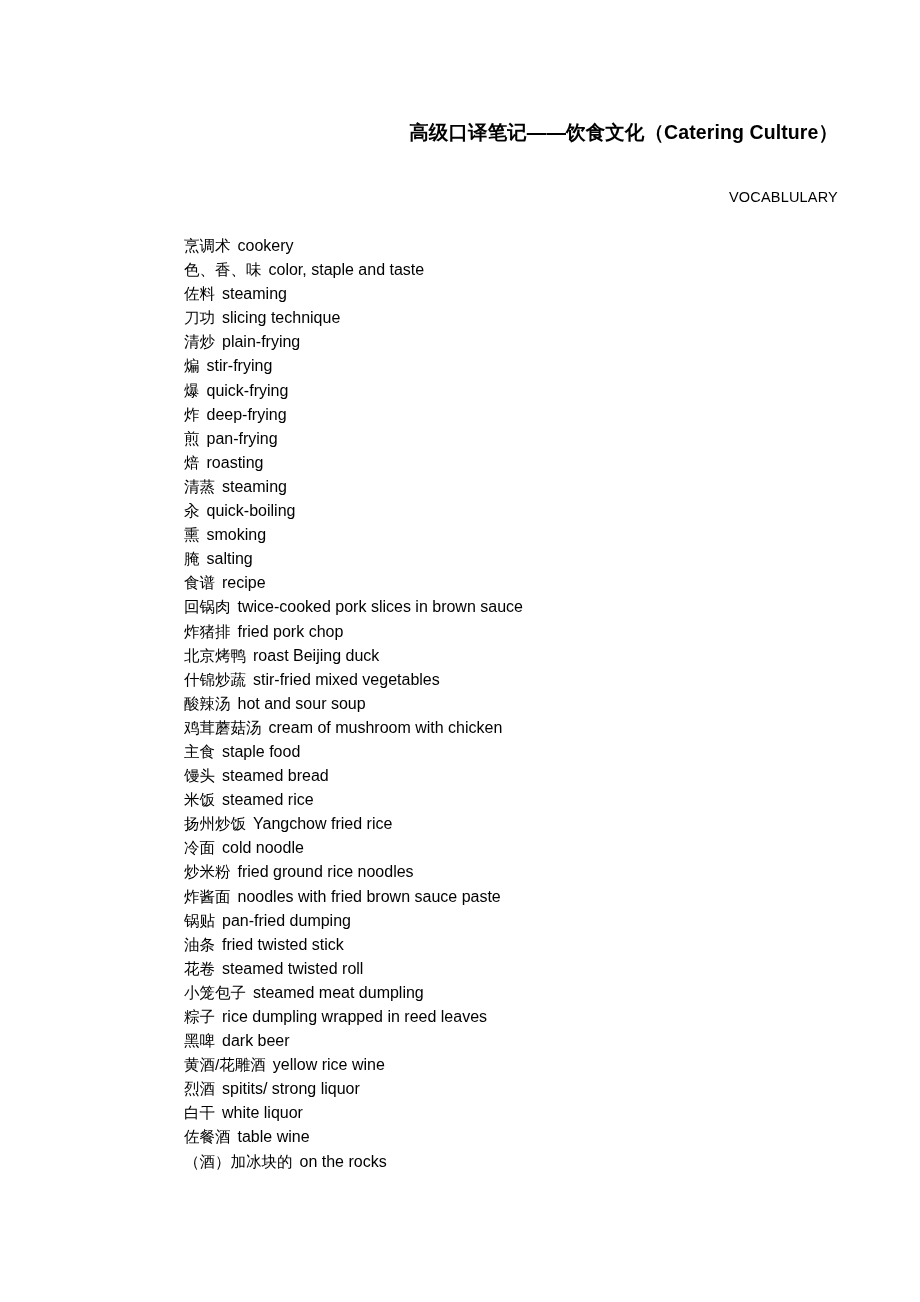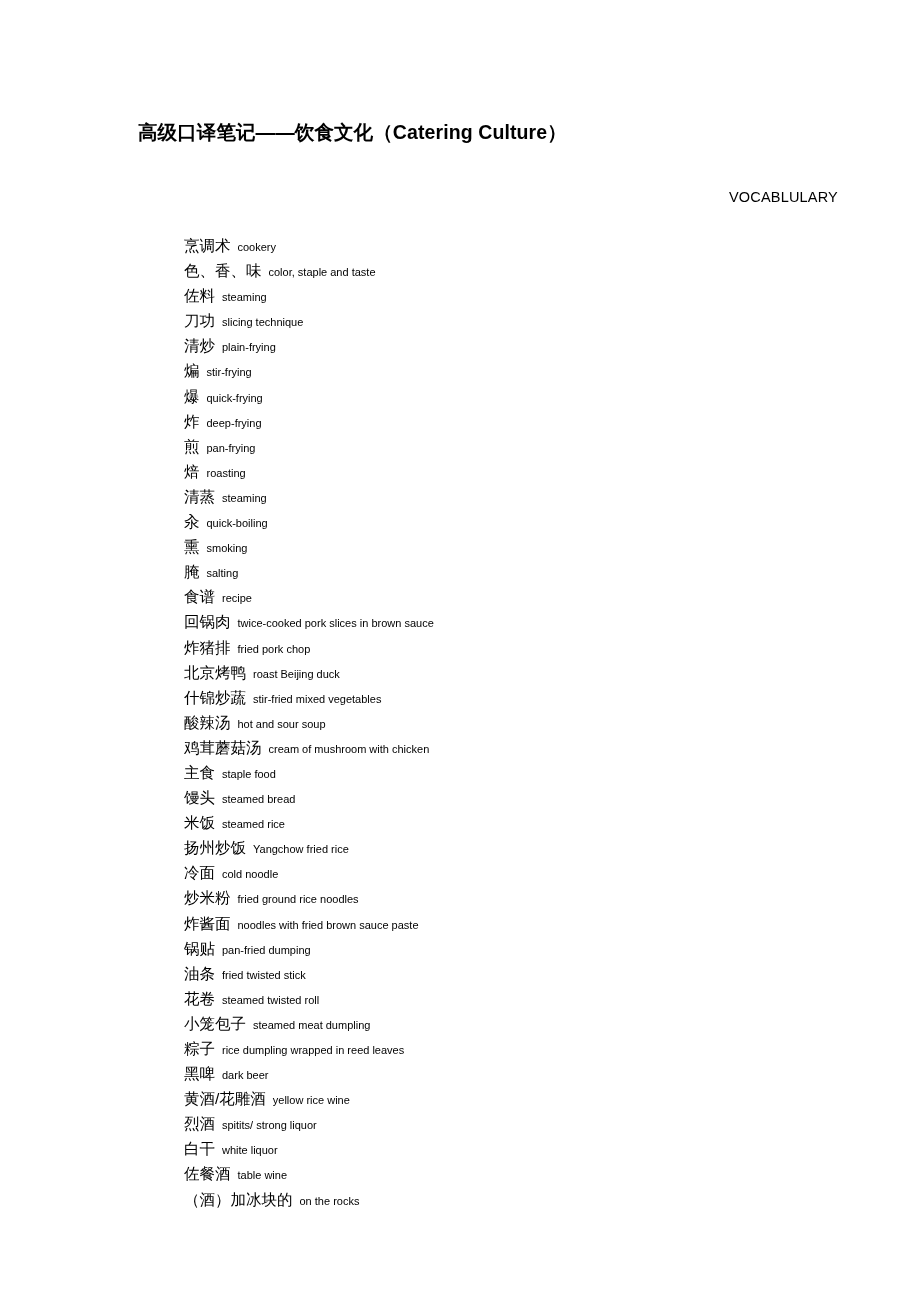--- a/index.html
+++ b/index.html
@@ -28,20 +28,21 @@
     top: 118px;
     width: 700px;
   }
   .doc-title {
     font-size: 19.5px;
     font-weight: bold;
     line-height: 28px;
     margin: 0;
     letter-spacing: 0.1px;
     white-space: nowrap;
+    text-align: right;
   }
   .section-label {
     font-size: 14.5px;
     line-height: 22px;
     margin: 0;
     padding-top: 40px;
     letter-spacing: 0.2px;
     text-align: right;
   }
   .vocab-list {
@@ -55,21 +56,21 @@
     line-height: 24.1px;
     margin: 0;
     padding: 0;
     white-space: nowrap;
   }
   .term {
     font-size: 15.5px;
     margin-left: 46px;
   }
   .gloss {
-    font-size: 11px;
+    font-size: 16px;
   }
   .sp {
     display: inline-block;
     width: 7px;
   }
 </style>
 </head>
 <body>
 
 <div class="page">

